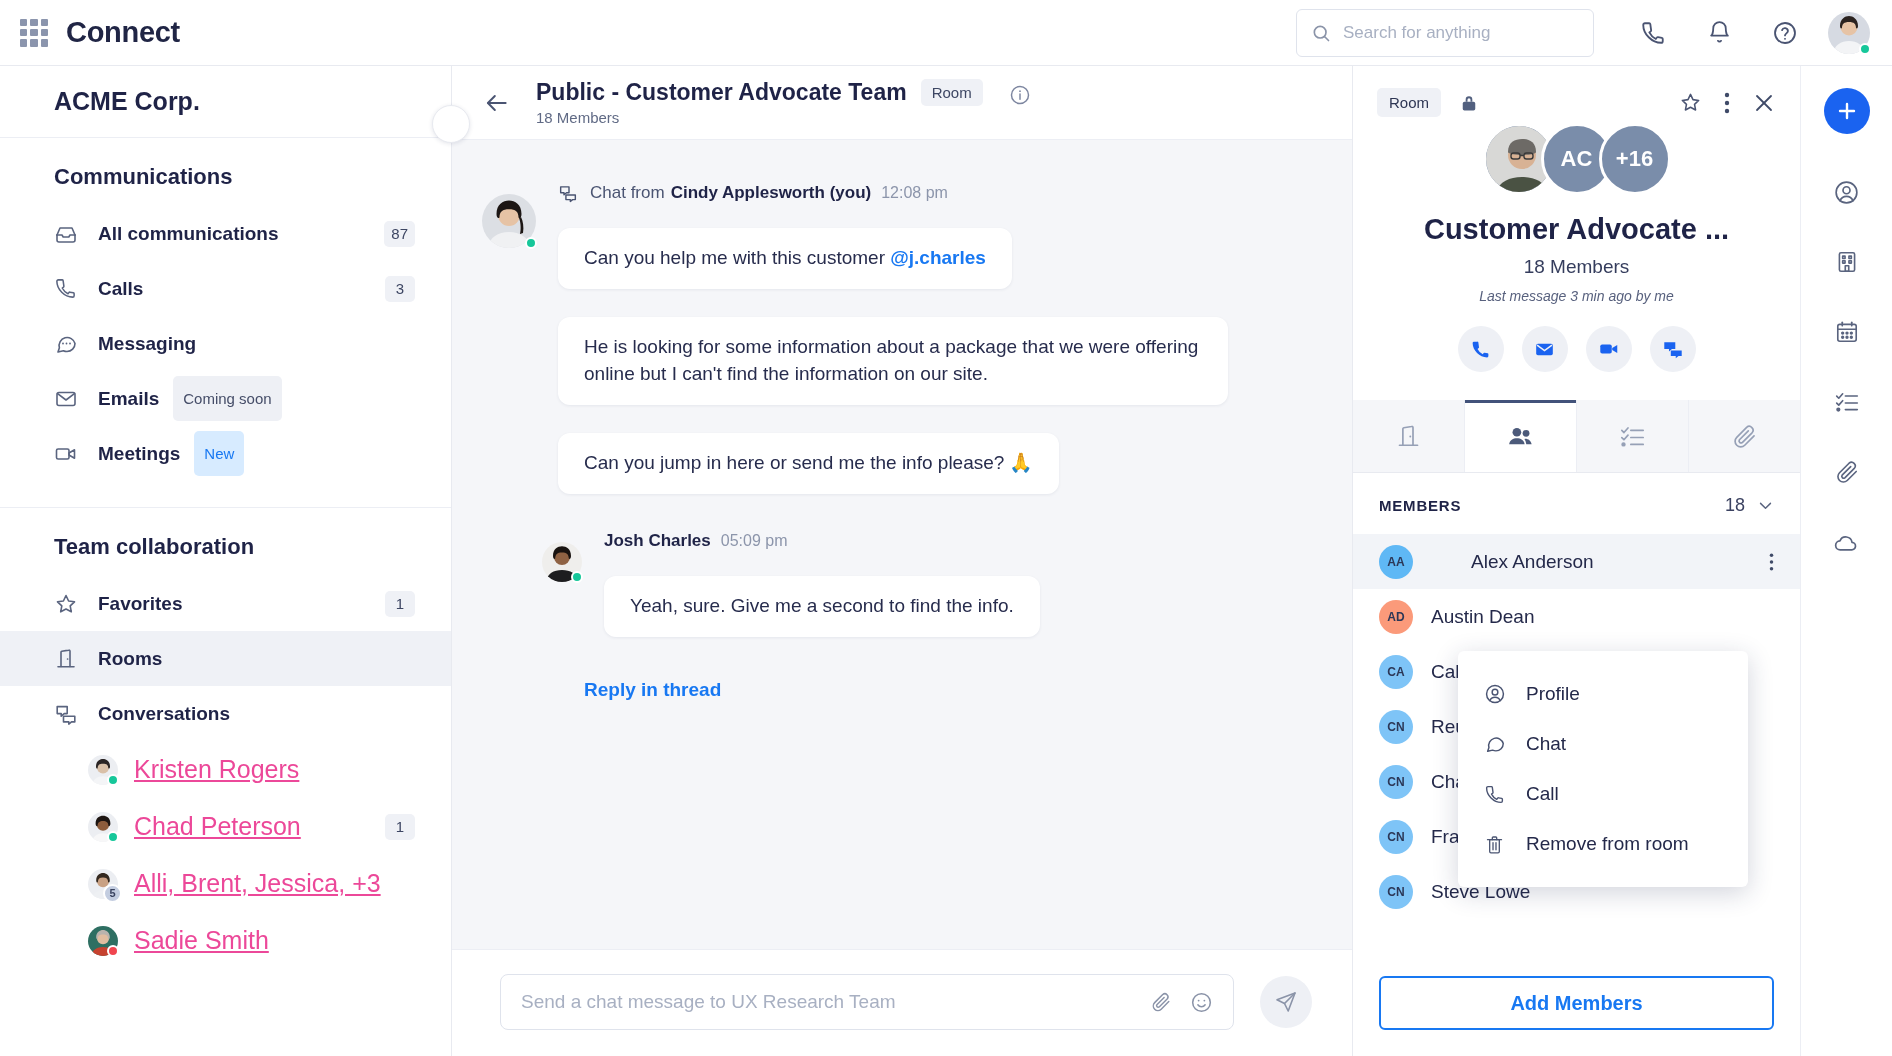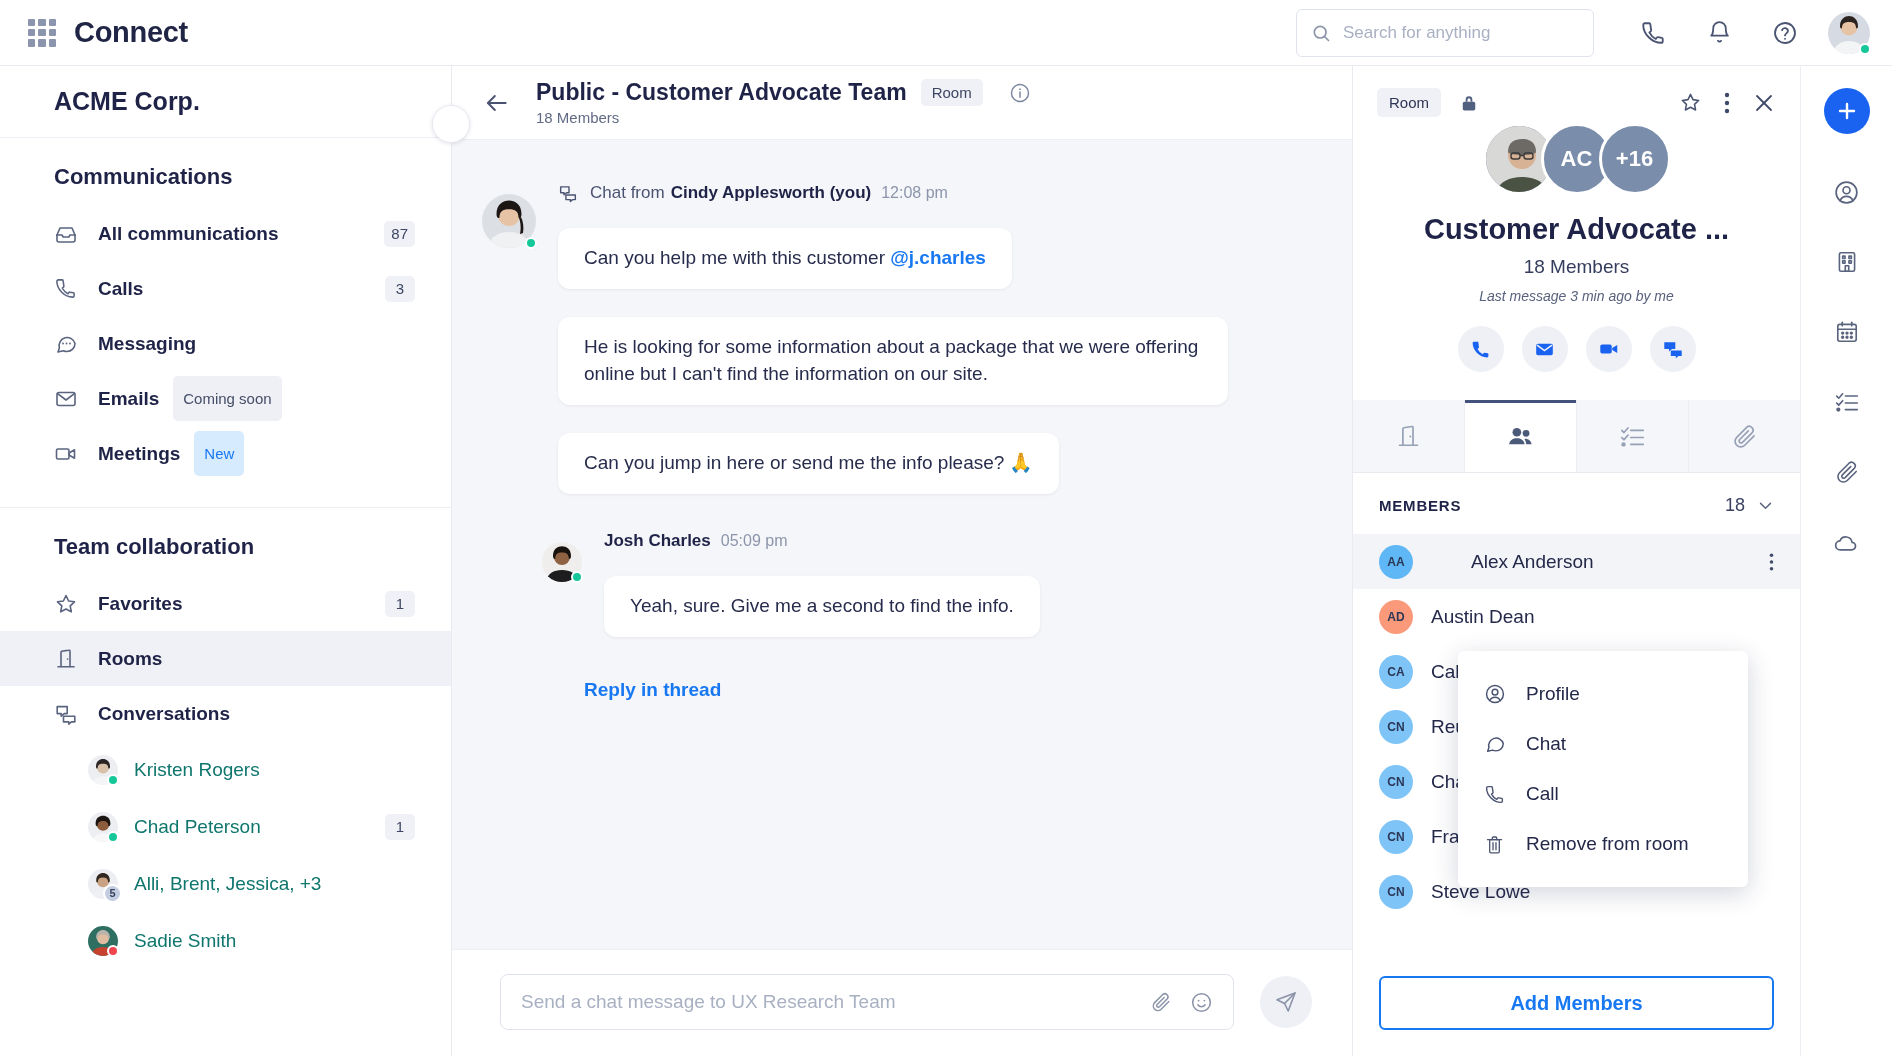--- a/index.html
+++ b/index.html
@@ -11,21 +11,21 @@
     overflow: hidden;
   }
   .app { position: relative; width: 1892px; height: 1056px; display: flex; flex-direction: column; }
 
   
   .topbar {
     height: 66px; min-height: 66px;
     display: flex; align-items: center;
     border-bottom: 1px solid #e8eaf0;
     background: #fff;
-    position: relative; z-index: 30; padding-left: 8px;
+    position: relative; z-index: 30;
   }
   .grid-icon { margin-left: 20px; width: 28px; height: 28px; display: grid;
     grid-template-columns: repeat(3, 1fr); grid-template-rows: repeat(3, 1fr); gap: 3px; cursor: pointer; }
   .grid-icon i { background: #8b95ad; border-radius: 1px; display: block; }
   .brand { font-size: 29px; font-weight: bold; letter-spacing: -0.3px; margin-left: 18px; color: #202545; }
   .top-spacer { flex: 1; }
   .search-box {
     width: 298px; height: 48px; border: 1px solid #dfe3ec; border-radius: 6px;
     display: flex; align-items: center; padding: 0 14px; background: #fff; cursor: text;
   }
@@ -60,34 +60,34 @@
     margin-left: auto; background: #eff1f6; color: #3d4663; border-radius: 5px;
     min-width: 30px; height: 26px; font-size: 15px; display:flex; align-items:center; justify-content:center; padding: 0 7px;
   }
   .pill { margin-left: 14px; border-radius: 5px; font-size: 15px; padding: 14px 10px; }
   .pill.soon { background: #eef0f5; color: #454d68; }
   .pill.new { background: #d7ebff; color: #1878f2; }
   .divider { height: 1px; background: #eceef4; margin: 12px 0 0 0; }
   .convo { height: 57px; display:flex; align-items:center; padding-left: 88px; cursor: pointer; }
   .convo .ava { width: 30px; height: 30px; border-radius: 50%; position: relative; }
   .convo .ava .pic { width: 30px; height: 30px; border-radius: 50%; overflow: hidden; display:block; }
-  .convo .nm { font-size: 19px; margin-left: 16px; color: #0f766e; }
+  .convo .nm { font-size: 25px; margin-left: 16px; color: #ec4899; text-decoration: underline; }
   .convo .badge { margin-left: auto; margin-right: 36px; background: #eff1f6; color: #3d4663; border-radius: 5px;
     min-width: 30px; height: 26px; font-size: 15px; display:flex; align-items:center; justify-content:center; padding: 0 7px; }
   .cnt-badge { position: absolute; right: -4px; bottom: -4px; width: 19px; height: 19px; border-radius: 50%;
     background: #c3cde0; color: #3b4károly; border: 2px solid #fff; font-size: 11px; font-weight: bold;
     display:flex; align-items:center; justify-content:center; color:#39425f; }
 
   
   .center { flex: 1; display: flex; flex-direction: column; min-width: 0; background: #f5f6f9; }
   .chat-head { height: 74px; min-height:74px; background: #fff; border-bottom: 1px solid #eceef4;
                display:flex; align-items:center; padding: 0 28px; }
   .back-arrow { width: 34px; height: 34px; display:flex; align-items:center; justify-content:center; cursor:pointer; margin-right: 22px; }
   .chat-title-wrap { display:flex; flex-direction: column; justify-content:center; }
-  .chat-title-row { display: flex; align-items: center; }
+  .chat-title-row { display: flex; align-items: flex-end; }
   .chat-title { font-size: 23px; font-weight: bold; color: #1f2347; }
   .room-tag { margin-left: 14px; background: #eff1f6; color: #3d4663; font-size: 15px; border-radius: 5px; padding: 5px 11px; }
   .chat-sub { font-size: 15px; color: #606a85; margin-top: 3px; }
   .info-ico { margin-left: 26px; cursor: pointer; }
 
   .msgs { flex: 1; overflow: hidden; padding: 40px 0 0 0; position: relative; }
   .msg-group { display: flex; padding: 0 40px 0 30px; }
   .msg-ava { width: 54px; height: 54px; border-radius: 50%; position: relative; flex-shrink: 0; margin-top: 14px;}
   .msg-ava .pic { width: 54px; height: 54px; border-radius: 50%; overflow: hidden; display:block; }
   .msg-ava.sm { width: 40px; height: 40px; }

